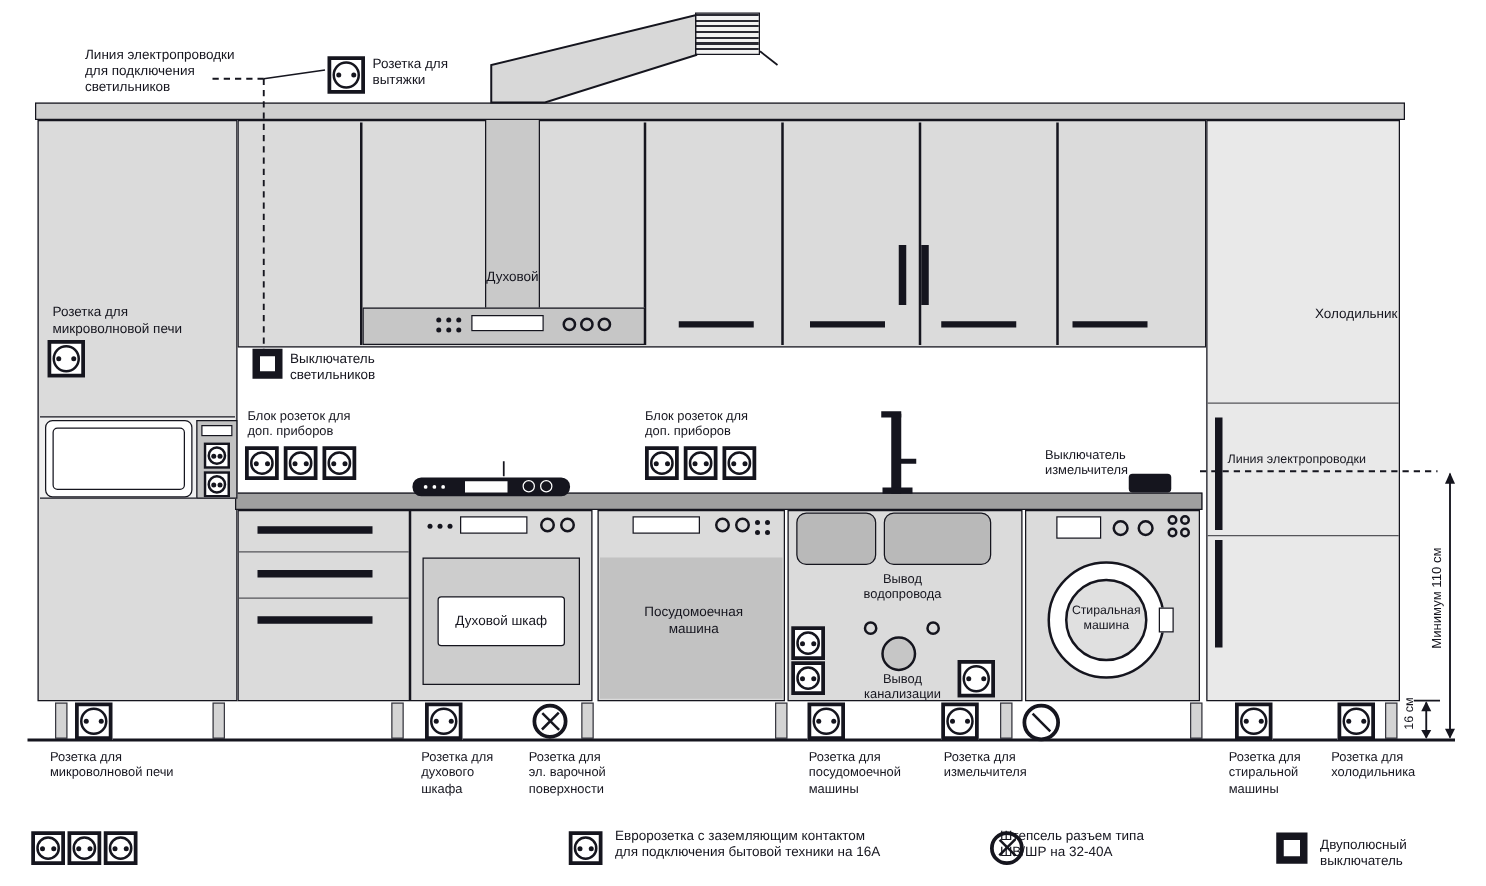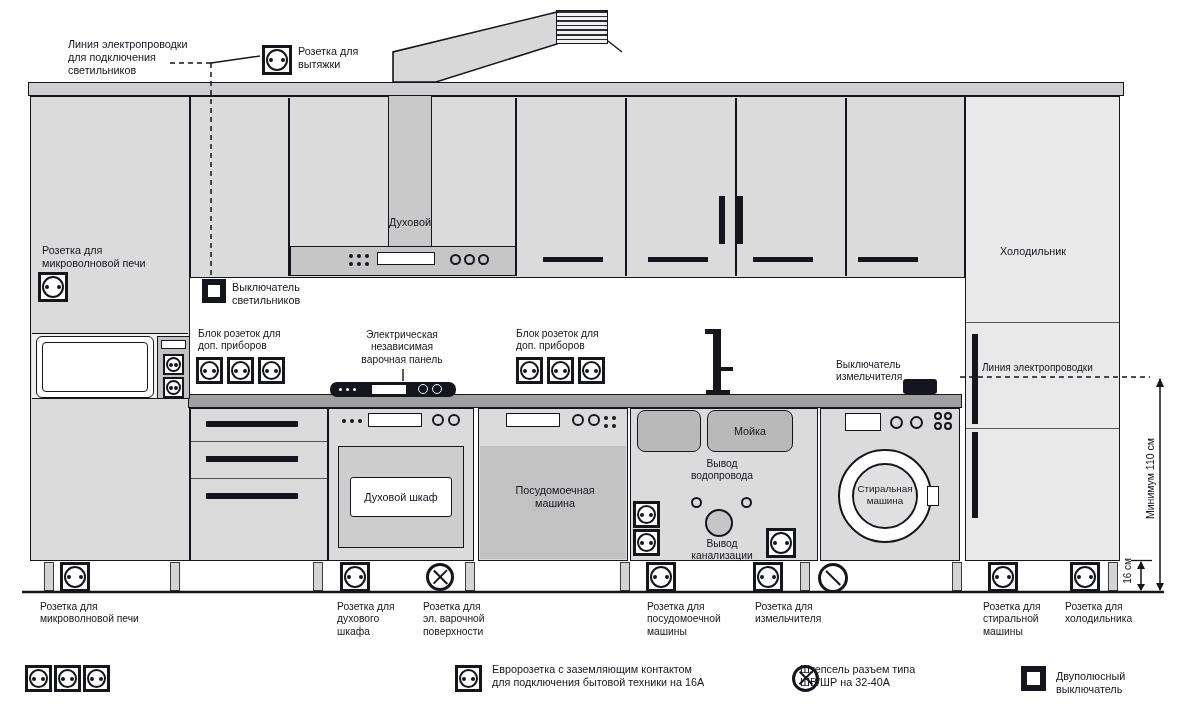--- a/index.html
+++ b/index.html
@@ -111,23 +111,20 @@
   <div class="dot" style="left:612px;top:416px"></div>
   <div class="dot" style="left:604px;top:424px"></div>
   <div class="dot" style="left:612px;top:424px"></div>
   <div class="abs f-mid" style="left:480px;top:446px;width:146px;height:113px"></div>
   <div class="lbl c" style="left:488px;top:484px;width:134px">Посудомоечная
 машина</div>
 
   <div class="box f-cab" style="left:630px;top:408px;width:188px;height:153px"></div>
   <div class="box" style="left:637px;top:410px;width:64px;height:42px;border-radius:8px;background:#b9b9b9"></div>
   <div class="box" style="left:707px;top:410px;width:86px;height:42px;border-radius:8px;background:#b9b9b9"></div>
-  <div class="cbox" style="left:707px;top:410px;width:86px;height:42px">
-    <span>Мойка</span>
-  </div>
   <div class="circ" style="left:691px;top:497px;width:11px;height:11px"></div>
   <div class="circ" style="left:741px;top:497px;width:11px;height:11px"></div>
   <div class="circ" style="left:705px;top:509px;width:28px;height:28px;background:#c6c6c6"></div>
   <div class="socket" style="left:633px;top:501px;width:27px;height:27px">
       <i></i>
     </div>
   <div class="socket" style="left:633px;top:529px;width:27px;height:27px">
       <i></i>
     </div>
   <div class="socket" style="left:766px;top:528px;width:30px;height:30px">
@@ -249,30 +246,27 @@
   <div class="socket" style="left:1070px;top:562px;width:30px;height:30px">
       <i></i>
     </div>
 
   <div class="lbl" style="left:68px;top:38px;width:152px">Линия электропроводки
 для подключения
 светильников</div>
   <div class="lbl" style="left:298px;top:45px">Розетка для
 вытяжки</div>
   <div class="lbl c" style="left:372px;top:216px;width:76px">Духовой</div>
-  <div class="lbl" style="left:1000px;top:245px">Холодильник</div>
+  <div class="lbl" style="left:1052px;top:245px">Холодильник</div>
   <div class="lbl" style="left:42px;top:244px">Розетка для
 микроволновой печи</div>
   <div class="lbl" style="left:232px;top:281px">Выключатель
 светильников</div>
   <div class="lbl" style="left:198px;top:328px;font-size:10.3px">Блок розеток для
 доп. приборов</div>
-  <div class="lbl c" style="left:346px;top:329px;width:112px;font-size:10.3px">Электрическая
-независимая
-варочная панель</div>
   <div class="lbl" style="left:516px;top:328px;font-size:10.3px">Блок розеток для
 доп. приборов</div>
   <div class="lbl" style="left:836px;top:359px;font-size:10.3px">Выключатель
 измельчителя</div>
   <div class="lbl" style="left:982px;top:362px;font-size:10px">Линия электропроводки</div>
   <div class="lbl c" style="left:680px;top:458px;width:84px;font-size:10.3px">Вывод
 водопровода</div>
   <div class="lbl c" style="left:680px;top:538px;width:84px;font-size:10.3px">Вывод
 канализации</div>
 

